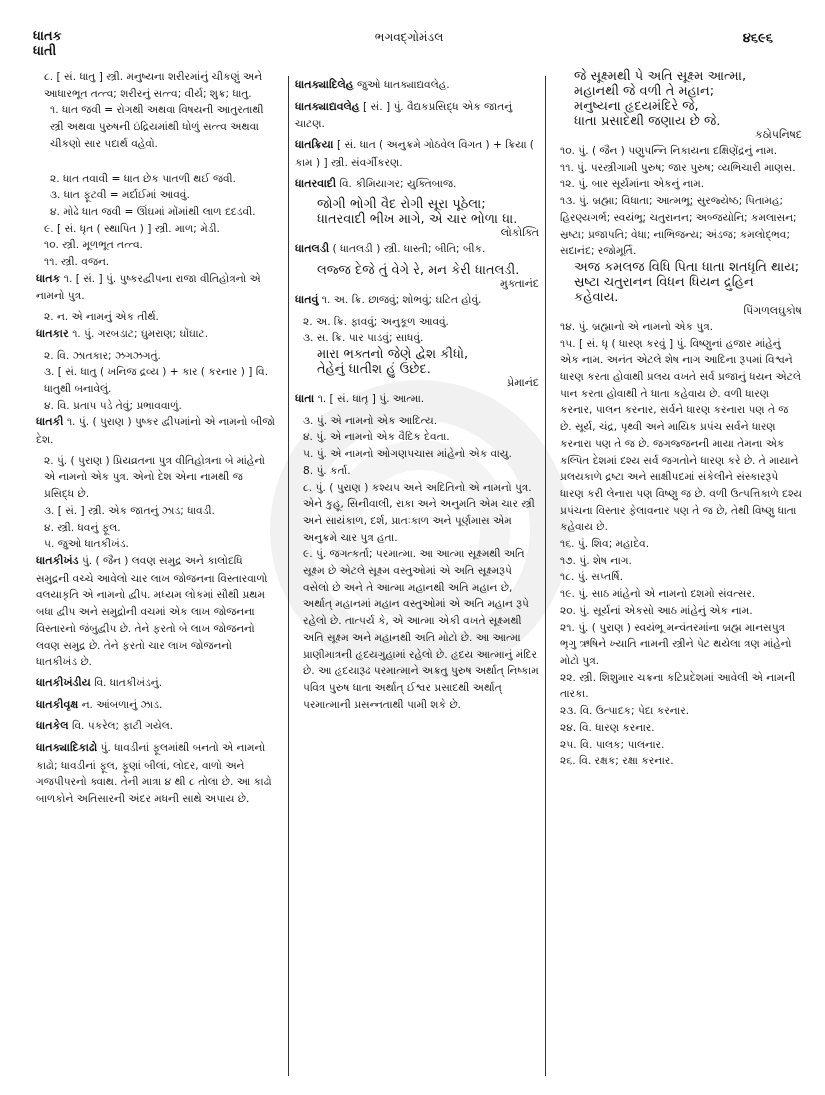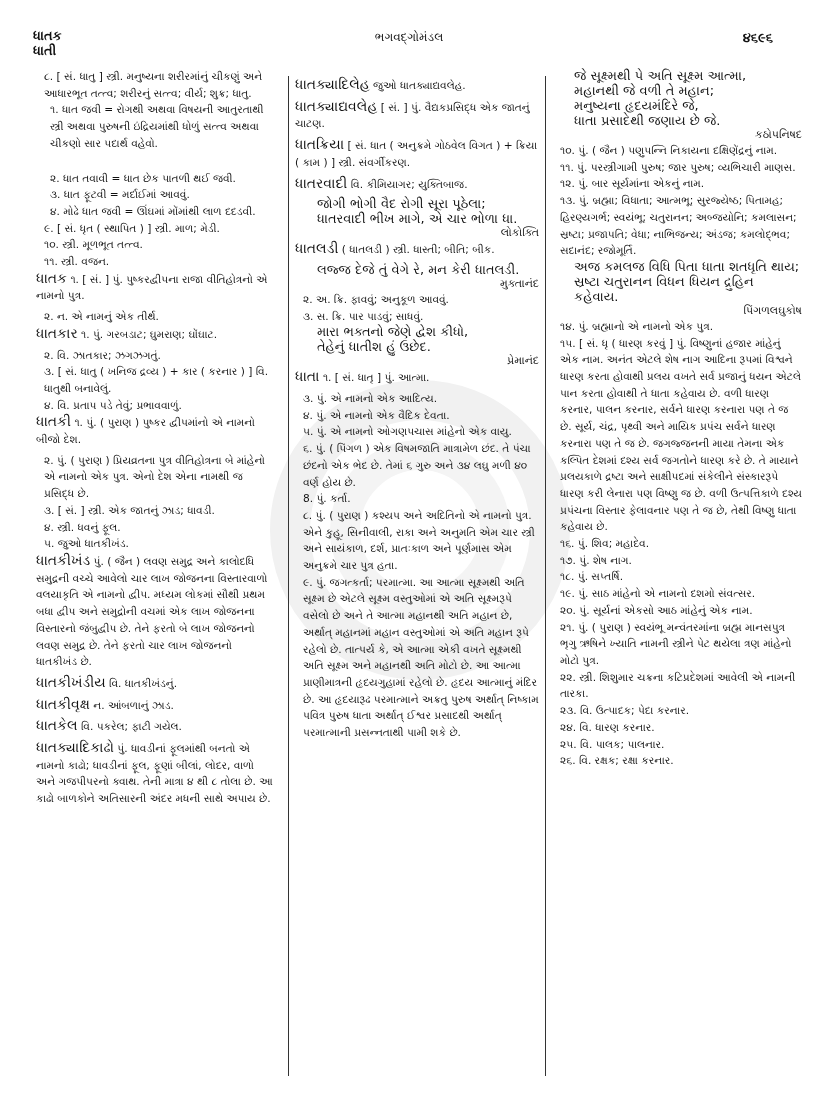--- a/index.html
+++ b/index.html
@@ -12,21 +12,21 @@
   .header { position:absolute; top:28px; left:0; width:825px; height:30px; z-index:2; }
   .guide { position:absolute; left:33px; font-weight:bold; font-size:13px; line-height:15px; }
   .guide .g1 { display:block; }
   .title { position:absolute; left:0; width:818px; text-align:center; top:2px; font-size:12px; }
   .pageno { position:absolute; right:52px; top:2px; font-size:13px; font-weight:bold; }
   .col { position:absolute; top:68px; font-size:10.6px; line-height:16.7px; z-index:1; }
   .col1 { left:36px; width:240px; }
   .col2 { left:288px; width:258px; border-left:1px solid #333; border-right:1px solid #333; padding:0 6px 0 6px; top:76px; height:1000px; box-sizing:border-box; }
   .col3 { left:552px; width:250px; }
   .entry { margin:0 0 4px 0; }
-  .hw { font-weight:normal; font-size:14px; }
+  .hw { font-weight:bold; font-size:11px; }
   .sense { padding-left:8px; }
   .verse { padding-left:22px; font-size:13px; line-height:15px; }
   .src { text-align:right; font-size:11px; line-height:14px; }
 </style>
 </head>
 <body>
 
 <div class="watermark"></div>
 <div class="watermark2"></div>
 
@@ -73,32 +73,32 @@
     <div class="verse">
       <div>જોગી ભોગી વૈદ રોગી સૂરા પૂઠેલા;</div>
       <div>ધાતરવાદી ભીખ માગે, એ ચાર ભોળા ધા.</div>
     </div>
     <div class="src">લોકોક્તિ</div>
     <div class="entry"><span class="hw">ધાતલડી</span> <span>( ધાતલડી ) સ્ત્રી. ધાસ્તી; બીતિ; બીક.</span></div>
     <div class="verse">
       <div>લજ્જ દેજે તું વેગે રે, મન કેરી ધાતલડી.</div>
     </div>
     <div class="src">મુક્તાનંદ</div>
+    <div class="entry"><span class="hw">ધાતવું</span> <span>૧. અ. ક્રિ. છાજવું; શોભવું; ઘટિત હોવું.</span></div>
     <div class="sense">૨. અ. ક્રિ. ફાવવું; અનુકૂળ આવવું.</div>
     <div class="sense">૩. સ. ક્રિ. પાર પાડવું; સાધવું.</div>
     <div class="verse">
       <div>મારા ભક્તનો જેણે દ્વેશ કીધો,</div>
       <div>તેહેનું ધાતીશ હું ઉછેદ.</div>
     </div>
     <div class="src">પ્રેમાનંદ</div>
     <div class="entry"><span class="hw">ધાતા</span> <span>૧. [ સં. ધાતૃ ] પું. આત્મા.</span></div>
     <div class="sense">૩. પું. એ નામનો એક આદિત્ય.</div>
     <div class="sense">૪. પું. એ નામનો એક વૈદિક દેવતા.</div>
     <div class="sense">૫. પું. એ નામનો ઓગણપચાસ માંહેનો એક વાયુ.</div>
-    <div class="sense">૬. પું. ( પિંગળ ) એક વિષમજાતિ માત્રામેળ છંદ. તે પંચા છંદનો એક ભેદ છે. તેમાં ૬ ગુરુ અને ૩૪ લઘુ મળી ૪૦ વર્ણ હોય છે.</div>
     <div class="sense">8. પું. કર્તા.</div>
     <div class="sense">૮. પું. ( પુરાણ ) કશ્યપ અને અદિતિનો એ નામનો પુત્ર. એને કુહૂ, સિનીવાલી, રાકા અને અનુમતિ એમ ચાર સ્ત્રી અને સાયંકાળ, દર્શ, પ્રાતઃકાળ અને પૂર્ણમાસ એમ અનુક્રમે ચાર પુત્ર હતા.</div>
     <div class="sense">૯. પું. જગત્કર્તા; પરમાત્મા. આ આત્મા સૂક્ષ્મથી અતિ સૂક્ષ્મ છે એટલે સૂક્ષ્મ વસ્તુઓમાં એ અતિ સૂક્ષ્મરૂપે વસેલો છે અને તે આત્મા મહાનથી અતિ મહાન છે, અર્થાત્ મહાનમાં મહાન વસ્તુઓમાં એ અતિ મહાન રૂપે રહેલો છે. તાત્પર્ય કે, એ આત્મા એકી વખતે સૂક્ષ્મથી અતિ સૂક્ષ્મ અને મહાનથી અતિ મોટો છે. આ આત્મા પ્રાણીમાત્રની હૃદયગુહામાં રહેલો છે. હૃદય આત્માનું મંદિર છે. આ હૃદયારૂઢ પરમાત્માને અક્રતુ પુરુષ અર્થાત્ નિષ્કામ પવિત્ર પુરુષ ધાતા અર્થાત્ ઈશ્વર પ્રસાદથી અર્થાત્ પરમાત્માની પ્રસન્નતાથી પામી શકે છે.</div>
   </div>
 <div class="col col3">
     <div class="verse">
       <div>જે સૂક્ષ્મથી પે અતિ સૂક્ષ્મ આત્મા,</div>
       <div>મહાનથી જે વળી તે મહાન;</div>
       <div>મનુષ્યના હૃદયમંદિરે જે,</div>
       <div>ધાતા પ્રસાદેથી જણાય છે જે.</div>

